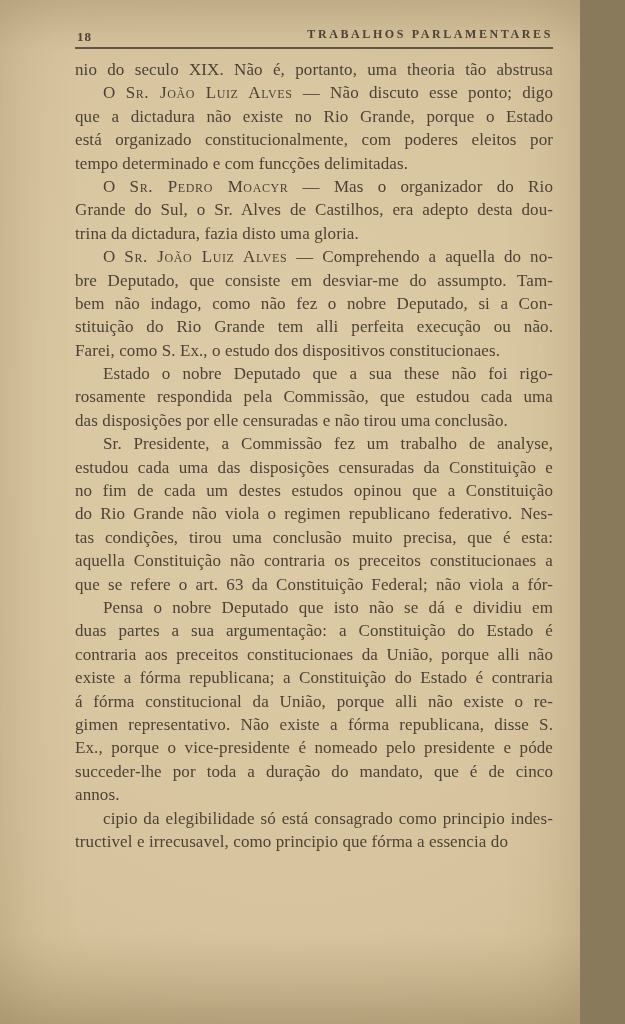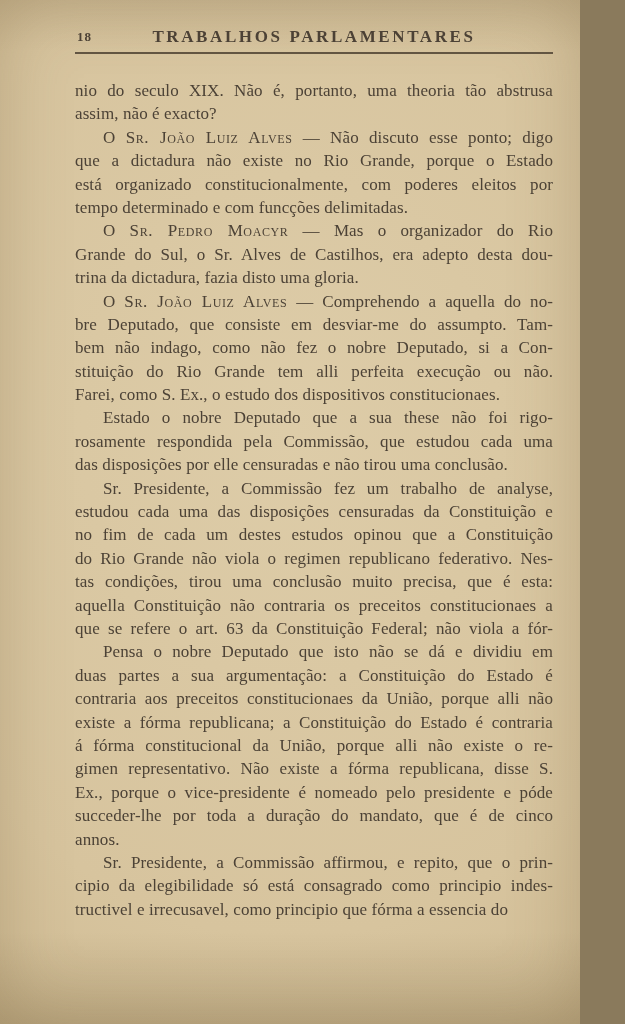--- a/index.html
+++ b/index.html
@@ -34,32 +34,32 @@
     position: absolute;
     left: 2px;
     top: 2px;
     font-size: 13px;
     font-weight: 700;
     letter-spacing: 1px;
     color: #4b4136;
   }
   .header-title {
     display: block;
-    text-align: center;
-    font-size: 17px;
+    text-align: right;
+    font-size: 12px;
     font-weight: 700;
     letter-spacing: 2.6px;
     color: #4b4136;
   }
   .rule {
     margin-top: 5px;
     border-bottom: 2px solid rgba(77,66,50,0.85);
   }
   .text-block {
-    margin-top: 25px;
+    margin-top: 9px;
     font-size: 17px;
     line-height: 23.4px;
     color: #4c4236;
     letter-spacing: 0.1px;
   }
   .line {
     height: 23.4px;
     text-align: justify;
     text-align-last: justify;
   }
@@ -80,21 +80,20 @@
 <div class="page">
   <div class="content">
     <div class="header">
       <span class="page-number">18</span>
       <span class="header-title">TRABALHOS PARLAMENTARES</span>
       <div class="rule"></div>
     </div>
     <div class="text-block">
         <div class="para">
           <div class="line">nio do seculo XIX. Não é, portanto, uma theoria tão abstrusa</div>
-          <div class="line last">assim, não é exacto?</div>
         </div>
         <div class="para indent">
           <div class="line"><span>O </span><span class="smallcaps">Sr. João Luiz Alves</span><span> — Não discuto esse ponto; digo</span></div>
           <div class="line">que a dictadura não existe no Rio Grande, porque o Estado</div>
           <div class="line">está organizado constitucionalmente, com poderes eleitos por</div>
           <div class="line last">tempo determinado e com funcções delimitadas.</div>
         </div>
         <div class="para indent">
           <div class="line"><span>O </span><span class="smallcaps">Sr. Pedro Moacyr</span><span> — Mas o organizador do Rio</span></div>
           <div class="line">Grande do Sul, o Sr. Alves de Castilhos, era adepto desta dou-</div>
@@ -126,20 +125,19 @@
           <div class="line">duas partes a sua argumentação: a Constituição do Estado é</div>
           <div class="line">contraria aos preceitos constitucionaes da União, porque alli não</div>
           <div class="line">existe a fórma republicana; a Constituição do Estado é contraria</div>
           <div class="line">á fórma constitucional da União, porque alli não existe o re-</div>
           <div class="line">gimen representativo. Não existe a fórma republicana, disse S.</div>
           <div class="line">Ex., porque o vice-presidente é nomeado pelo presidente e póde</div>
           <div class="line">succeder-lhe por toda a duração do mandato, que é de cinco</div>
           <div class="line last">annos.</div>
         </div>
         <div class="para indent">
-          <div class="line">Sr. Presidente, a Commissão affirmou, e repito, que o prin-</div>
           <div class="line">cipio da elegibilidade só está consagrado como principio indes-</div>
           <div class="line last">tructivel e irrecusavel, como principio que fórma a essencia do</div>
         </div>
       </div>
   </div>
   <div class="vignette"></div>
 </div>
 
 </body></html>

